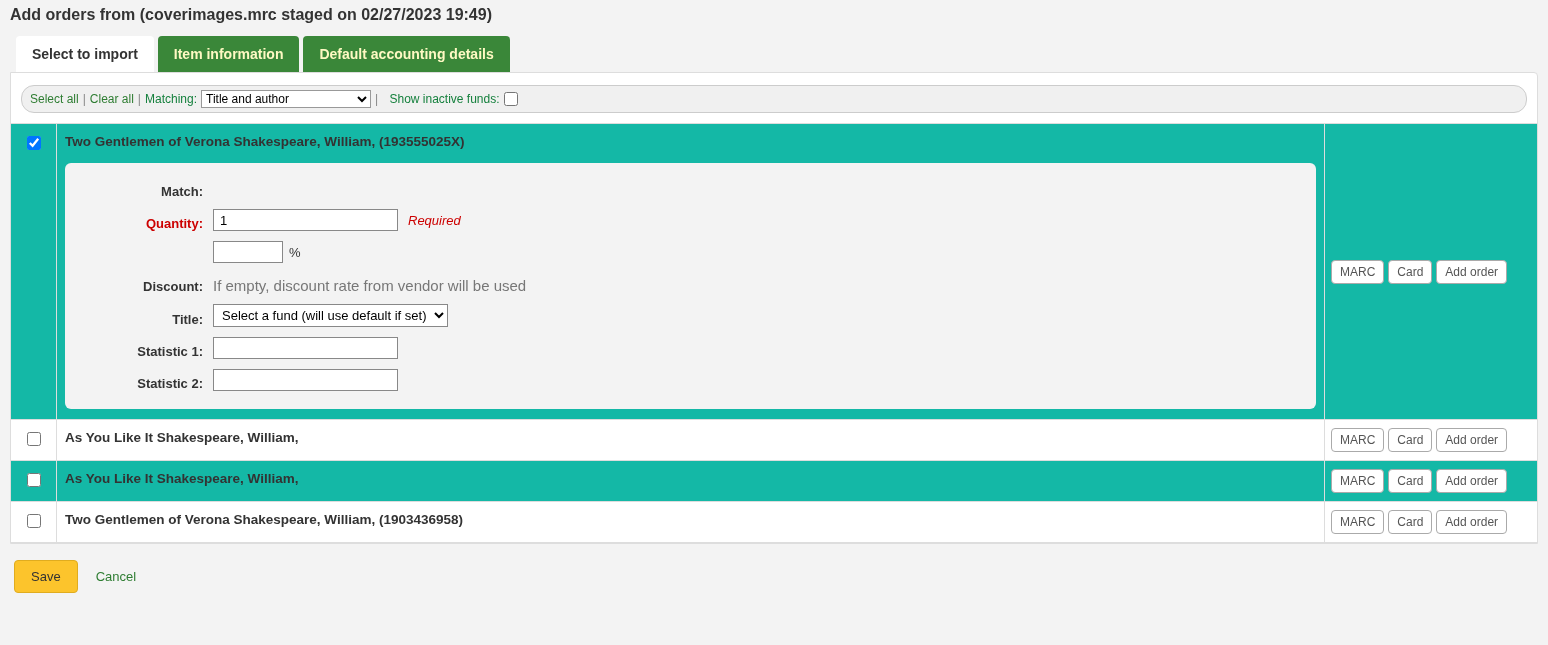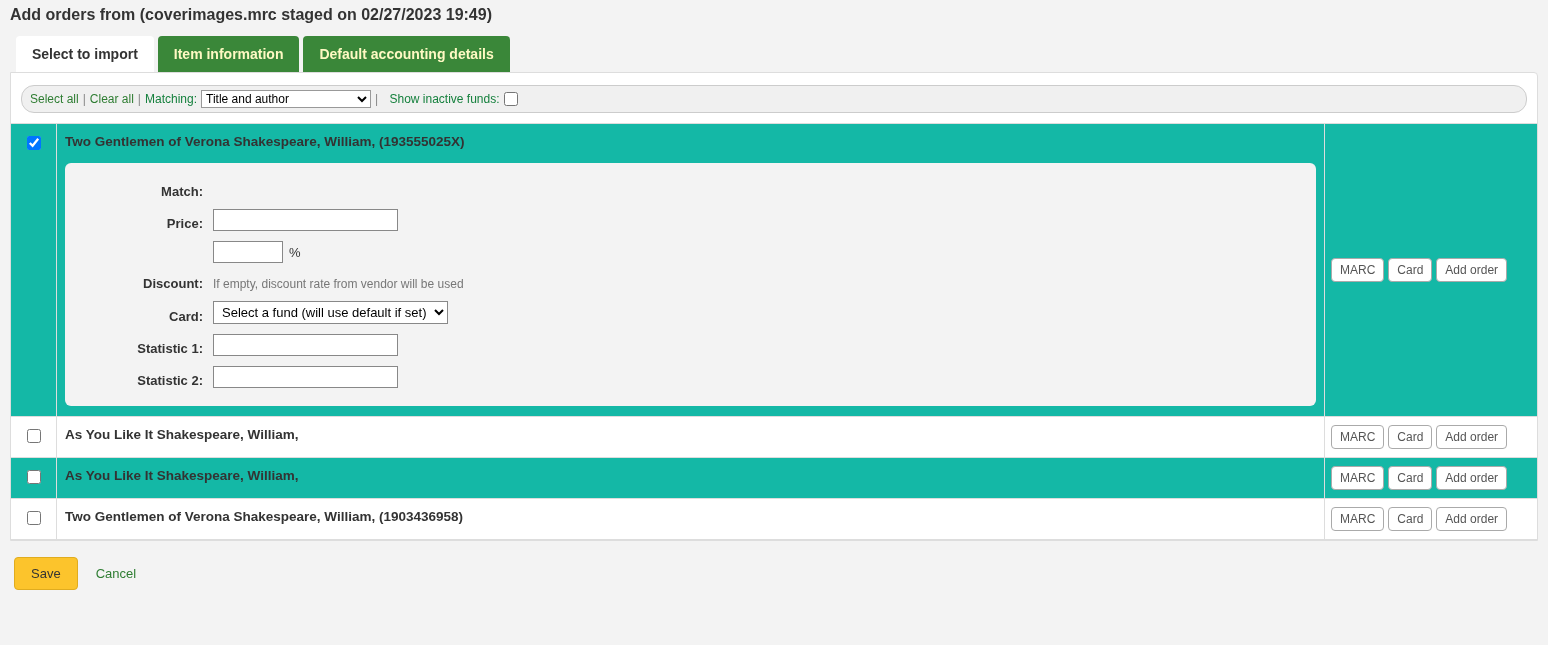--- a/index.html
+++ b/index.html
@@ -132,21 +132,21 @@
   height: 22px;
 }
 .form-field input.short { width: 70px; }
 .form-field select {
   border: 1px solid #888;
   background: #fff;
   padding: 2px 4px;
   font-size: 13px;
 }
 .required-text { color: #c00; font-style: italic; }
-.hint { color: #777; font-size: 12px; margin-top: 4px; }
+.hint { color: #777; font-size: 15px; margin-top: 4px; }
 .footer {
   padding: 16px 4px;
   display: flex;
   align-items: center;
   gap: 18px;
 }
 .btn-save {
   background: #fcc42c;
   border: 1px solid #e0ac1f;
   border-radius: 4px;
@@ -200,42 +200,43 @@
       <div class="col-main">
         <div class="record-title">Two Gentlemen of Verona Shakespeare, William, (193555025X)</div>
 
         <div class="detail-panel">
 
           <div class="form-row">
             <div class="form-label">Match:</div>
             <div class="form-field"></div>
           </div>
 
-
-          <div class="form-row">
-            <div class="form-label">Price:</div>
+          <div class="form-row">
+            <div class="form-label required">Quantity:</div>
             <div class="form-field">
-              <input type="text" value="" style="">
-            </div>
-          </div>
+              <input type="text" value="1" style="">
+              <span class="required-text">Required</span>
+            </div>
+          </div>
+
 
 
           <div class="form-row">
             <div class="form-label">Discount:</div>
             <div class="form-field" style="flex-direction:column;align-items:flex-start;">
               <div style="display:flex;align-items:center;gap:6px;">
                 <input type="text" class="short" value="" style="">
                 <span>%</span>
               </div>
               <div class="hint">If empty, discount rate from vendor will be used</div>
             </div>
           </div>
 
           <div class="form-row">
-            <div class="form-label">Card:</div>
+            <div class="form-label">Title:</div>
             <div class="form-field">
               <select>
                 <option>Select a fund (will use default if set)</option>
               </select>
             </div>
           </div>
 
           <div class="form-row">
             <div class="form-label">Statistic 1:</div>
             <div class="form-field">

